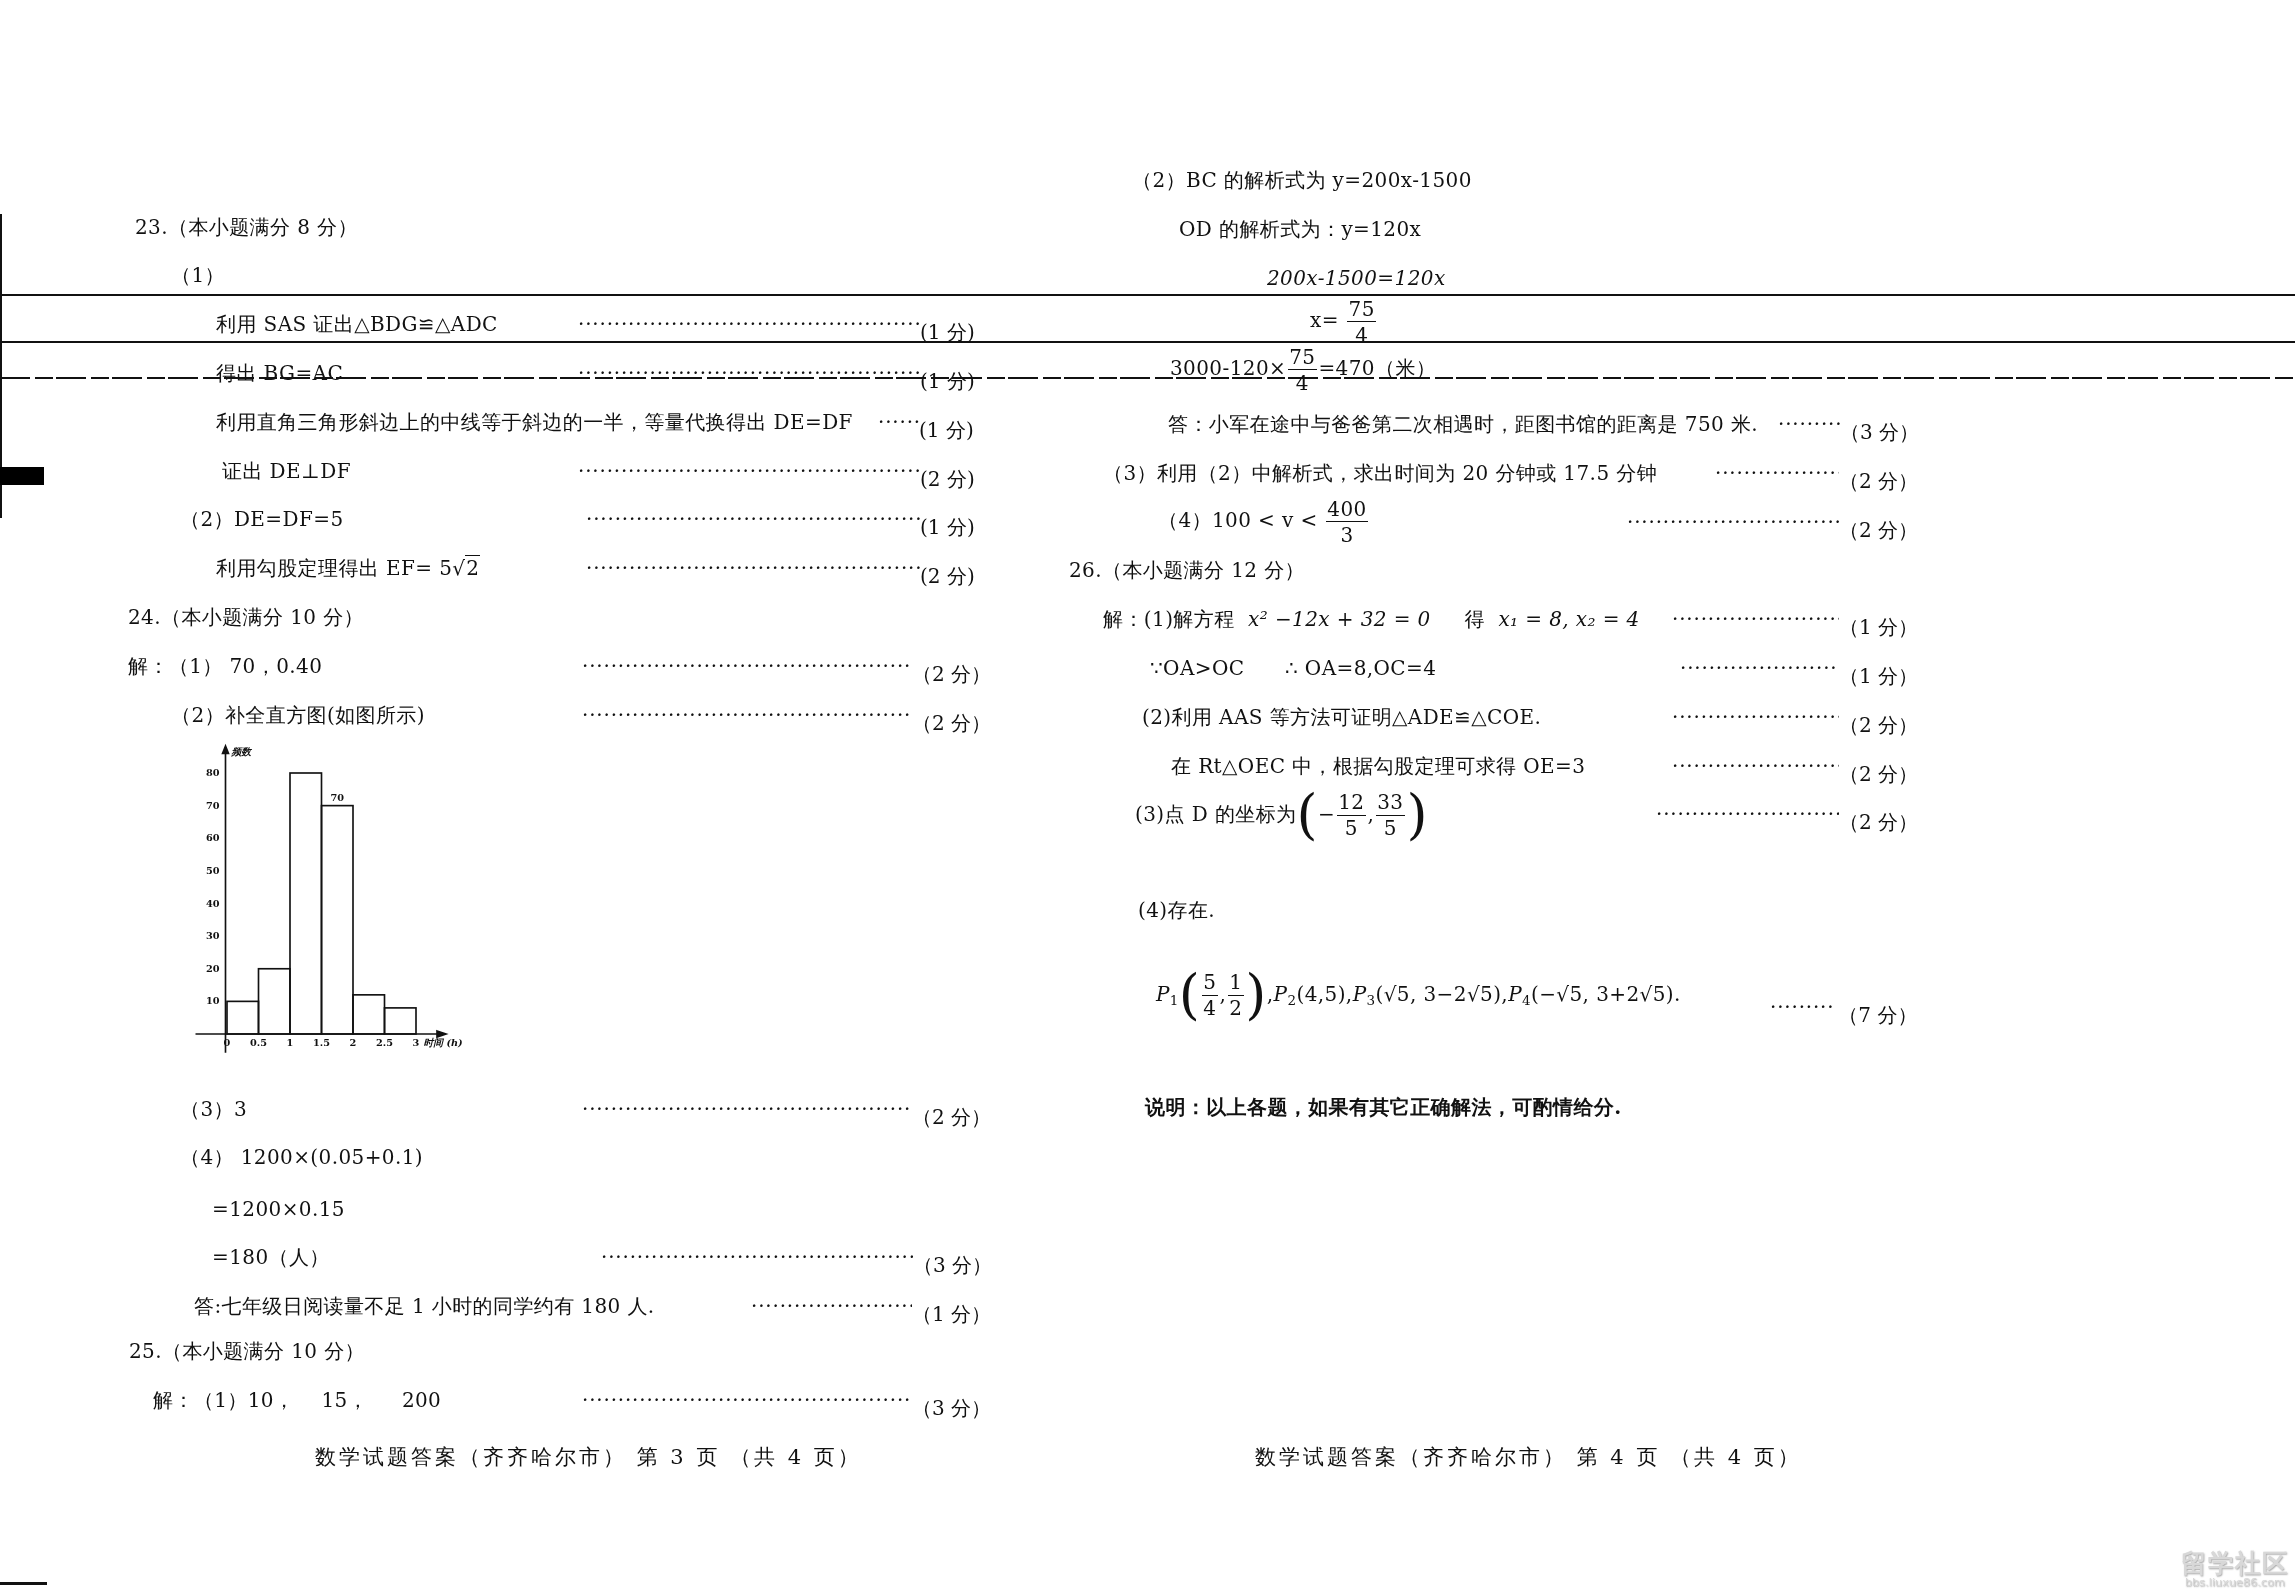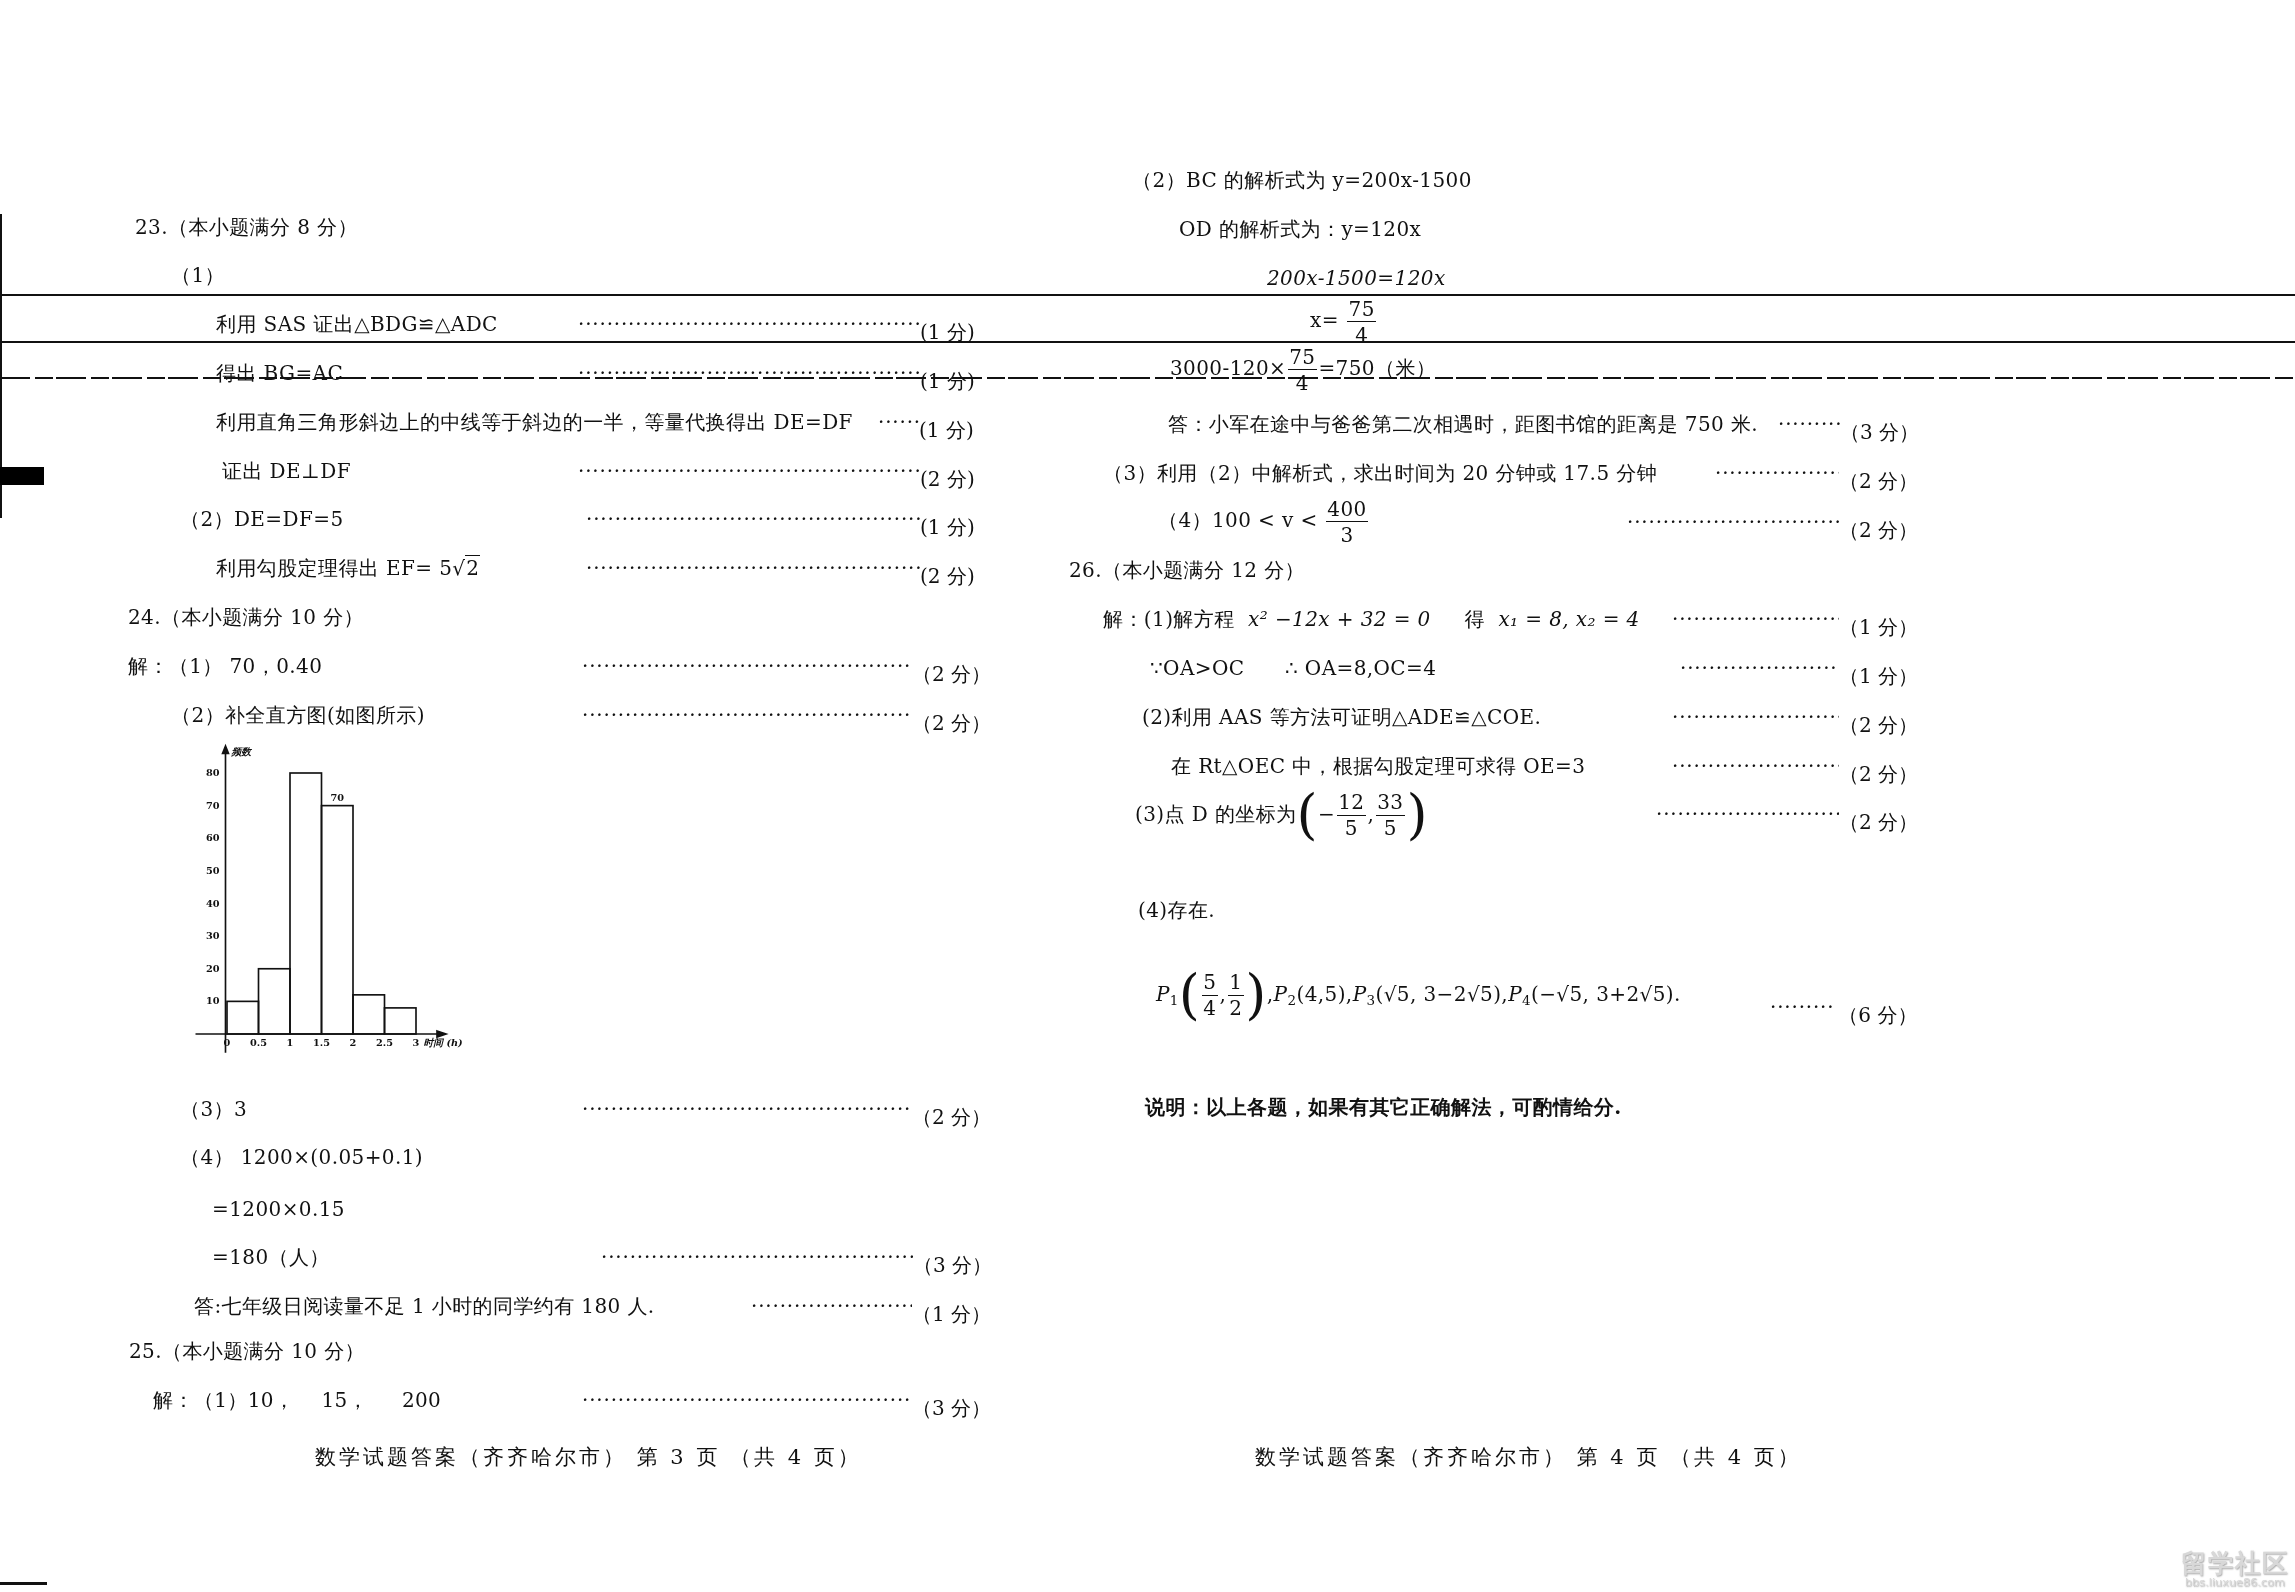--- a/index.html
+++ b/index.html
@@ -173,21 +173,21 @@
   <div class="line" style="left:1132px;top:165px;">（2）BC 的解析式为 y=200x-1500</div>
   <div class="line" style="left:1179px;top:214px;text-align:center;">OD 的解析式为：y=120x</div>
   <div class="line" style="left:1267px;top:263px;font-style:italic;">200x-1500=120x</div>
 
   <div class="line" style="left:1310px;top:299px;">
     <span>x=</span>
     <span class="frac"><span class="num">75</span><span class="den">4</span></span>
   </div>
 
   <div class="line" style="left:1170px;top:347px;">
-    <span>3000-120×</span><span class="frac"><span class="num">75</span><span class="den">4</span></span><span>=750（米）</span>
+    <span>3000-120×</span><span class="frac"><span class="num">75</span><span class="den">4</span></span><span>=470（米）</span>
   </div>
 
   <div class="line" style="left:1168px;top:409px;">答：小军在途中与爸爸第二次相遇时，距图书馆的距离是 750 米.</div>
   <div class="score" style="left:1778px;top:409px;">
     <span class="dots" style="width:62px;">·················</span><span>（3 分）</span>
   </div>
 
   <div class="line" style="left:1103px;top:458px;">（3）利用（2）中解析式，求出时间为 20 分钟或 17.5 分钟</div>
   <div class="score" style="left:1715px;top:458px;">
     <span class="dots" style="width:124px;">··································</span><span>（2 分）</span>
@@ -231,21 +231,21 @@
   <div class="score" style="left:1656px;top:799px;">
     <span class="dots" style="width:183px;">·················································</span><span>（2 分）</span>
   </div>
 
   <div class="line" style="left:1138px;top:895px;">(4)存在.</div>
 
   <div class="line" style="left:1156px;top:968px;">
     <span class="ital">P</span><span class="sub">1</span><span class="bigparen">(</span><span class="frac"><span class="num">5</span><span class="den">4</span></span>,<span class="frac"><span class="num">1</span><span class="den">2</span></span><span class="bigparen">)</span>,<span class="ital">P</span><span class="sub">2</span>(<span>4,5</span>),<span class="ital">P</span><span class="sub">3</span>(<span>√5, 3−2√5</span>),<span class="ital">P</span><span class="sub">4</span>(<span>−√5, 3+2√5</span>).
   </div>
   <div class="score" style="left:1770px;top:992px;">
-    <span class="dots" style="width:62px;">················</span>&nbsp;<span>（6 分）</span>
+    <span class="dots" style="width:62px;">················</span>&nbsp;<span>（7 分）</span>
   </div>
 
   <div class="line" style="left:1145px;top:1092px;font-weight:bold;">说明：以上各题，如果有其它正确解法，可酌情给分.</div>
 
   <div class="footer" style="left:1255px;top:1443px;">数学试题答案（齐齐哈尔市） 第 4 页 （共 4 页）</div>
 </div>
 
 <div class="watermark">
   <div class="wm-main">留学社区</div>
   <div class="wm-url">bbs.liuxue86.com</div>

